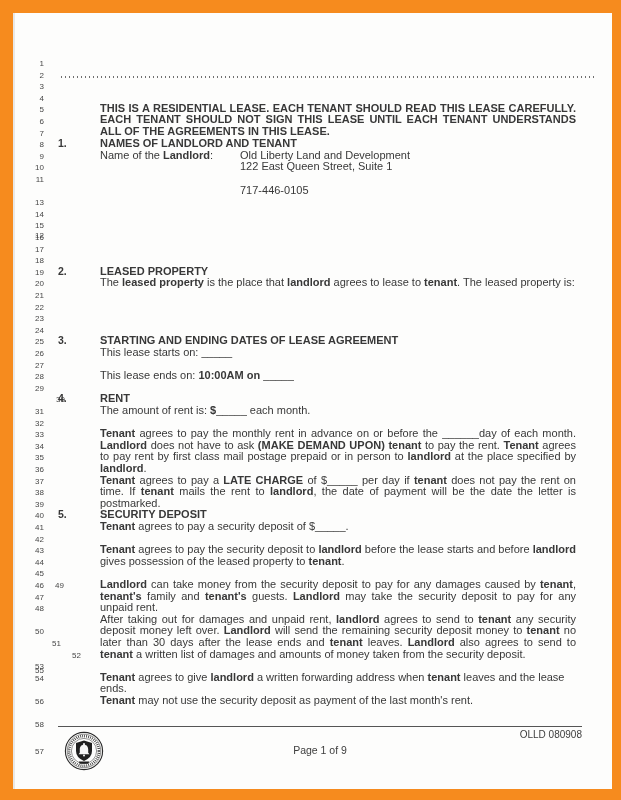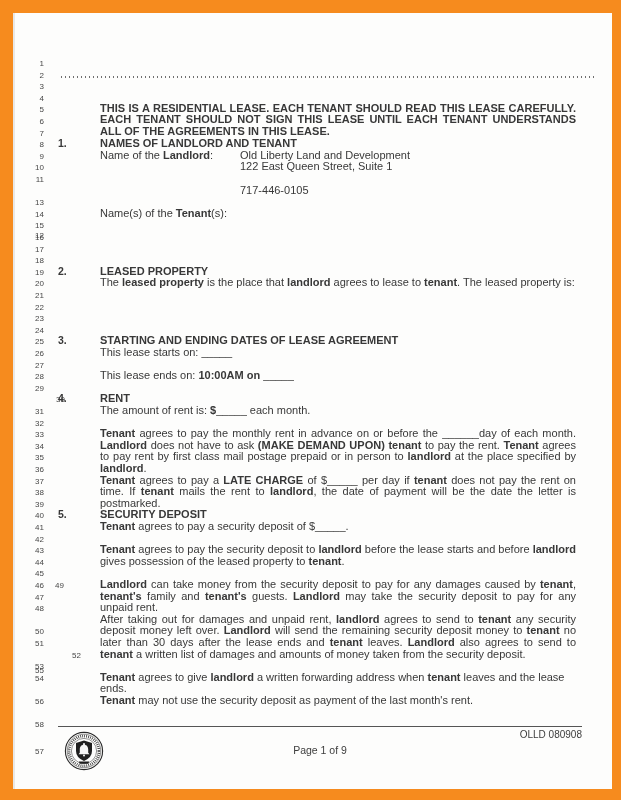--- a/index.html
+++ b/index.html
@@ -81,41 +81,40 @@
         <div class="lineno" style="top: 509px;">41</div>
         <div class="lineno" style="top: 520.6px;">42</div>
         <div class="lineno" style="top: 532.2px;">43</div>
         <div class="lineno" style="top: 543.8px;">44</div>
         <div class="lineno" style="top: 555.4px;">45</div>
         <div class="lineno" style="top: 567px;">46</div>
         <div class="lineno" style="top: 578.6px;">47</div>
         <div class="lineno" style="top: 590.2px;">48</div>
         <div class="lineno" style="top: 567px; margin-left: 20px;">49</div>
         <div class="lineno" style="top: 613.4px;">50</div>
-        <div class="lineno" style="top: 625px;">51</div>
+        <div class="lineno" style="top: 625px; padding-left: 17px;">51</div>
         <div class="lineno" style="top: 636.6px; padding-left: 37px;">52</div>
         <div class="lineno" style="top: 648.2px;">53</div>
         <div class="lineno" style="top: 659.8px;">54</div>
         <div class="lineno" style="top: 652px;">55</div>
         <div class="lineno" style="top: 683px;">56</div>
         <div class="lineno" style="top: 733px;">57</div>
         <div class="lineno" style="top: 706.2px;">58</div>
       </div>
 
     <div class="title-rule"></div>
 
     <p class="blk bold just" style="--l:4">THIS IS A RESIDENTIAL LEASE.  EACH TENANT SHOULD READ THIS LEASE CAREFULLY.  EACH TENANT SHOULD NOT SIGN THIS LEASE UNTIL EACH TENANT UNDERSTANDS ALL OF THE AGREEMENTS IN THIS LEASE.</p>
 
     <div class="snum" style="--l:8">1.</div>
     <div class="blk bold" style="--l:8">NAMES OF LANDLORD AND TENANT</div>
     <div class="blk" style="--l:9"><span>Name of the </span><b>Landlord</b><span>:</span></div>
     <div class="blk addr" style="--l:9">Old Liberty Land and Development</div>
     <div class="blk addr" style="--l:10">122 East Queen Street, Suite 1</div>
     <div class="blk addr" style="--l:12">717-446-0105</div>
-    <div class="blk" style="--l:14"><span>Name(s) of the </span><b>Tenant</b><span>(s):</span></div>
 
     <div class="snum" style="--l:19">2.</div>
     <div class="blk bold" style="--l:19">LEASED PROPERTY</div>
     <div class="blk" style="--l:20"><span>The </span><b>leased property</b><span> is the place that </span><b>landlord</b><span> agrees to lease to </span><b>tenant</b><span>.  The leased property is:</span></div>
 
     <div class="snum" style="--l:25">3.</div>
     <div class="blk bold" style="--l:25">STARTING AND ENDING DATES OF LEASE AGREEMENT</div>
     <div class="blk" style="--l:26"><span>This lease starts on: _____</span></div>
     <div class="blk" style="--l:28"><span>This lease ends on: </span><b>10:00AM on</b><span> _____</span></div>
 

